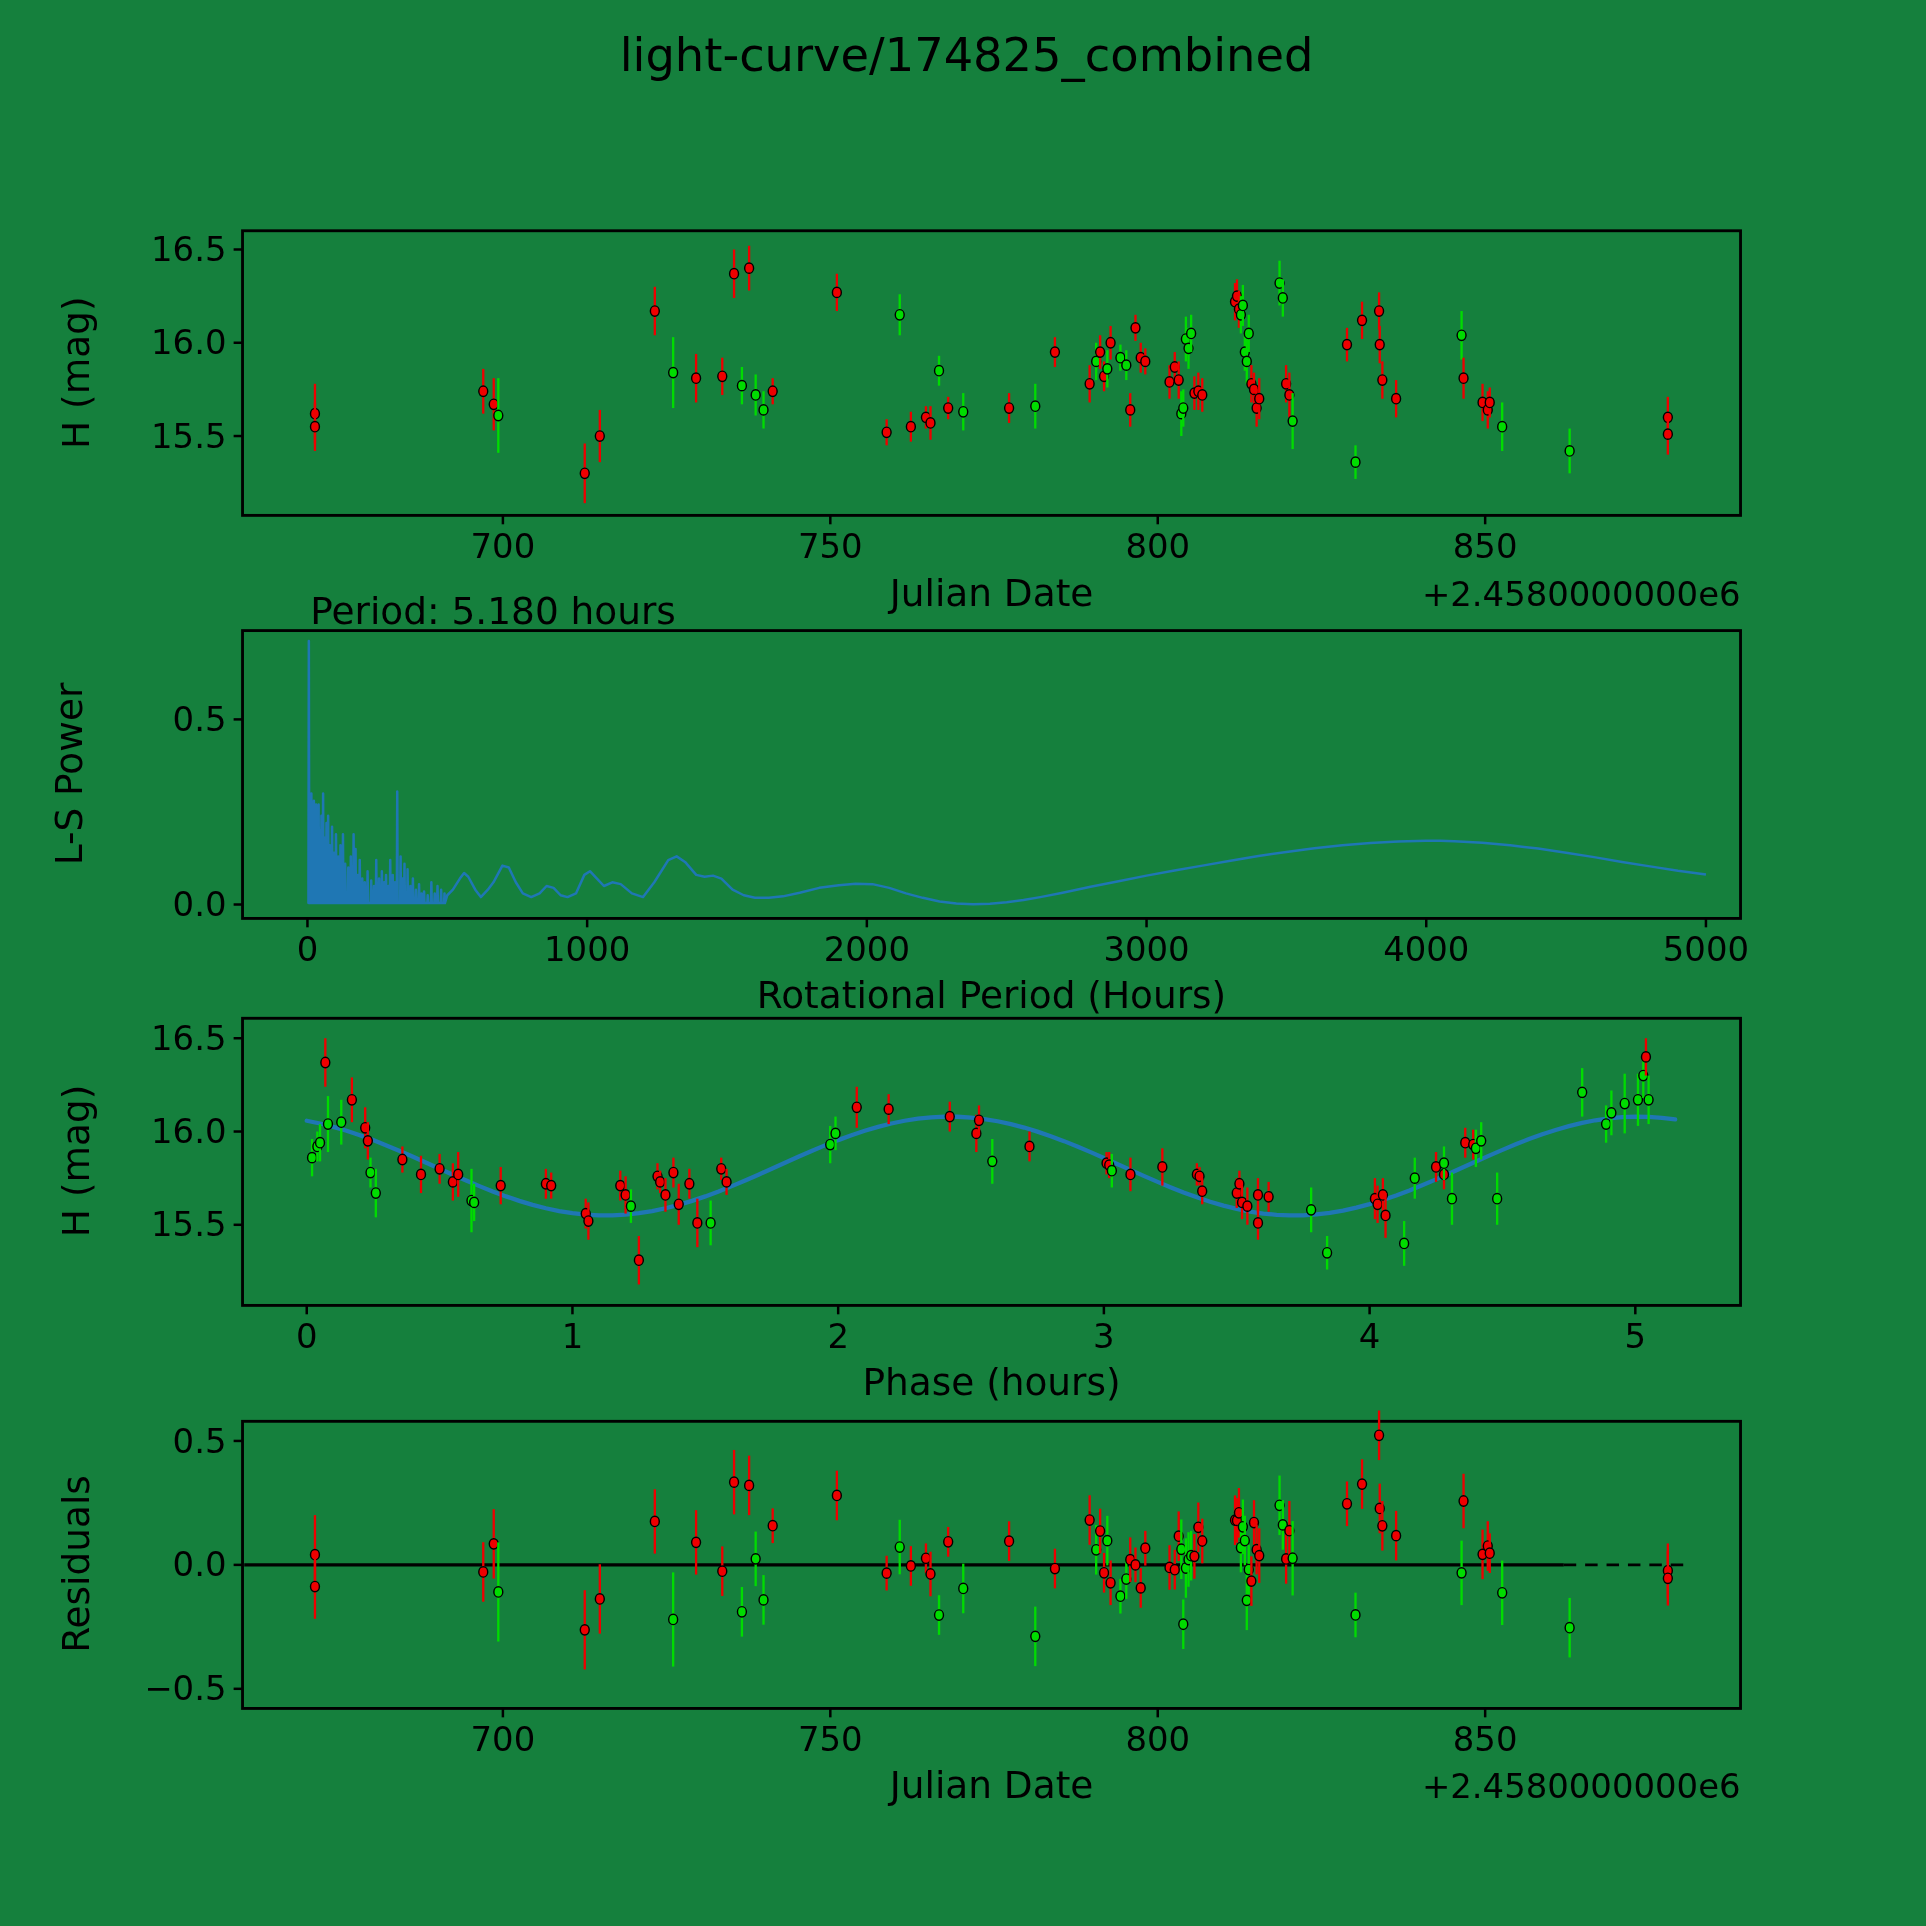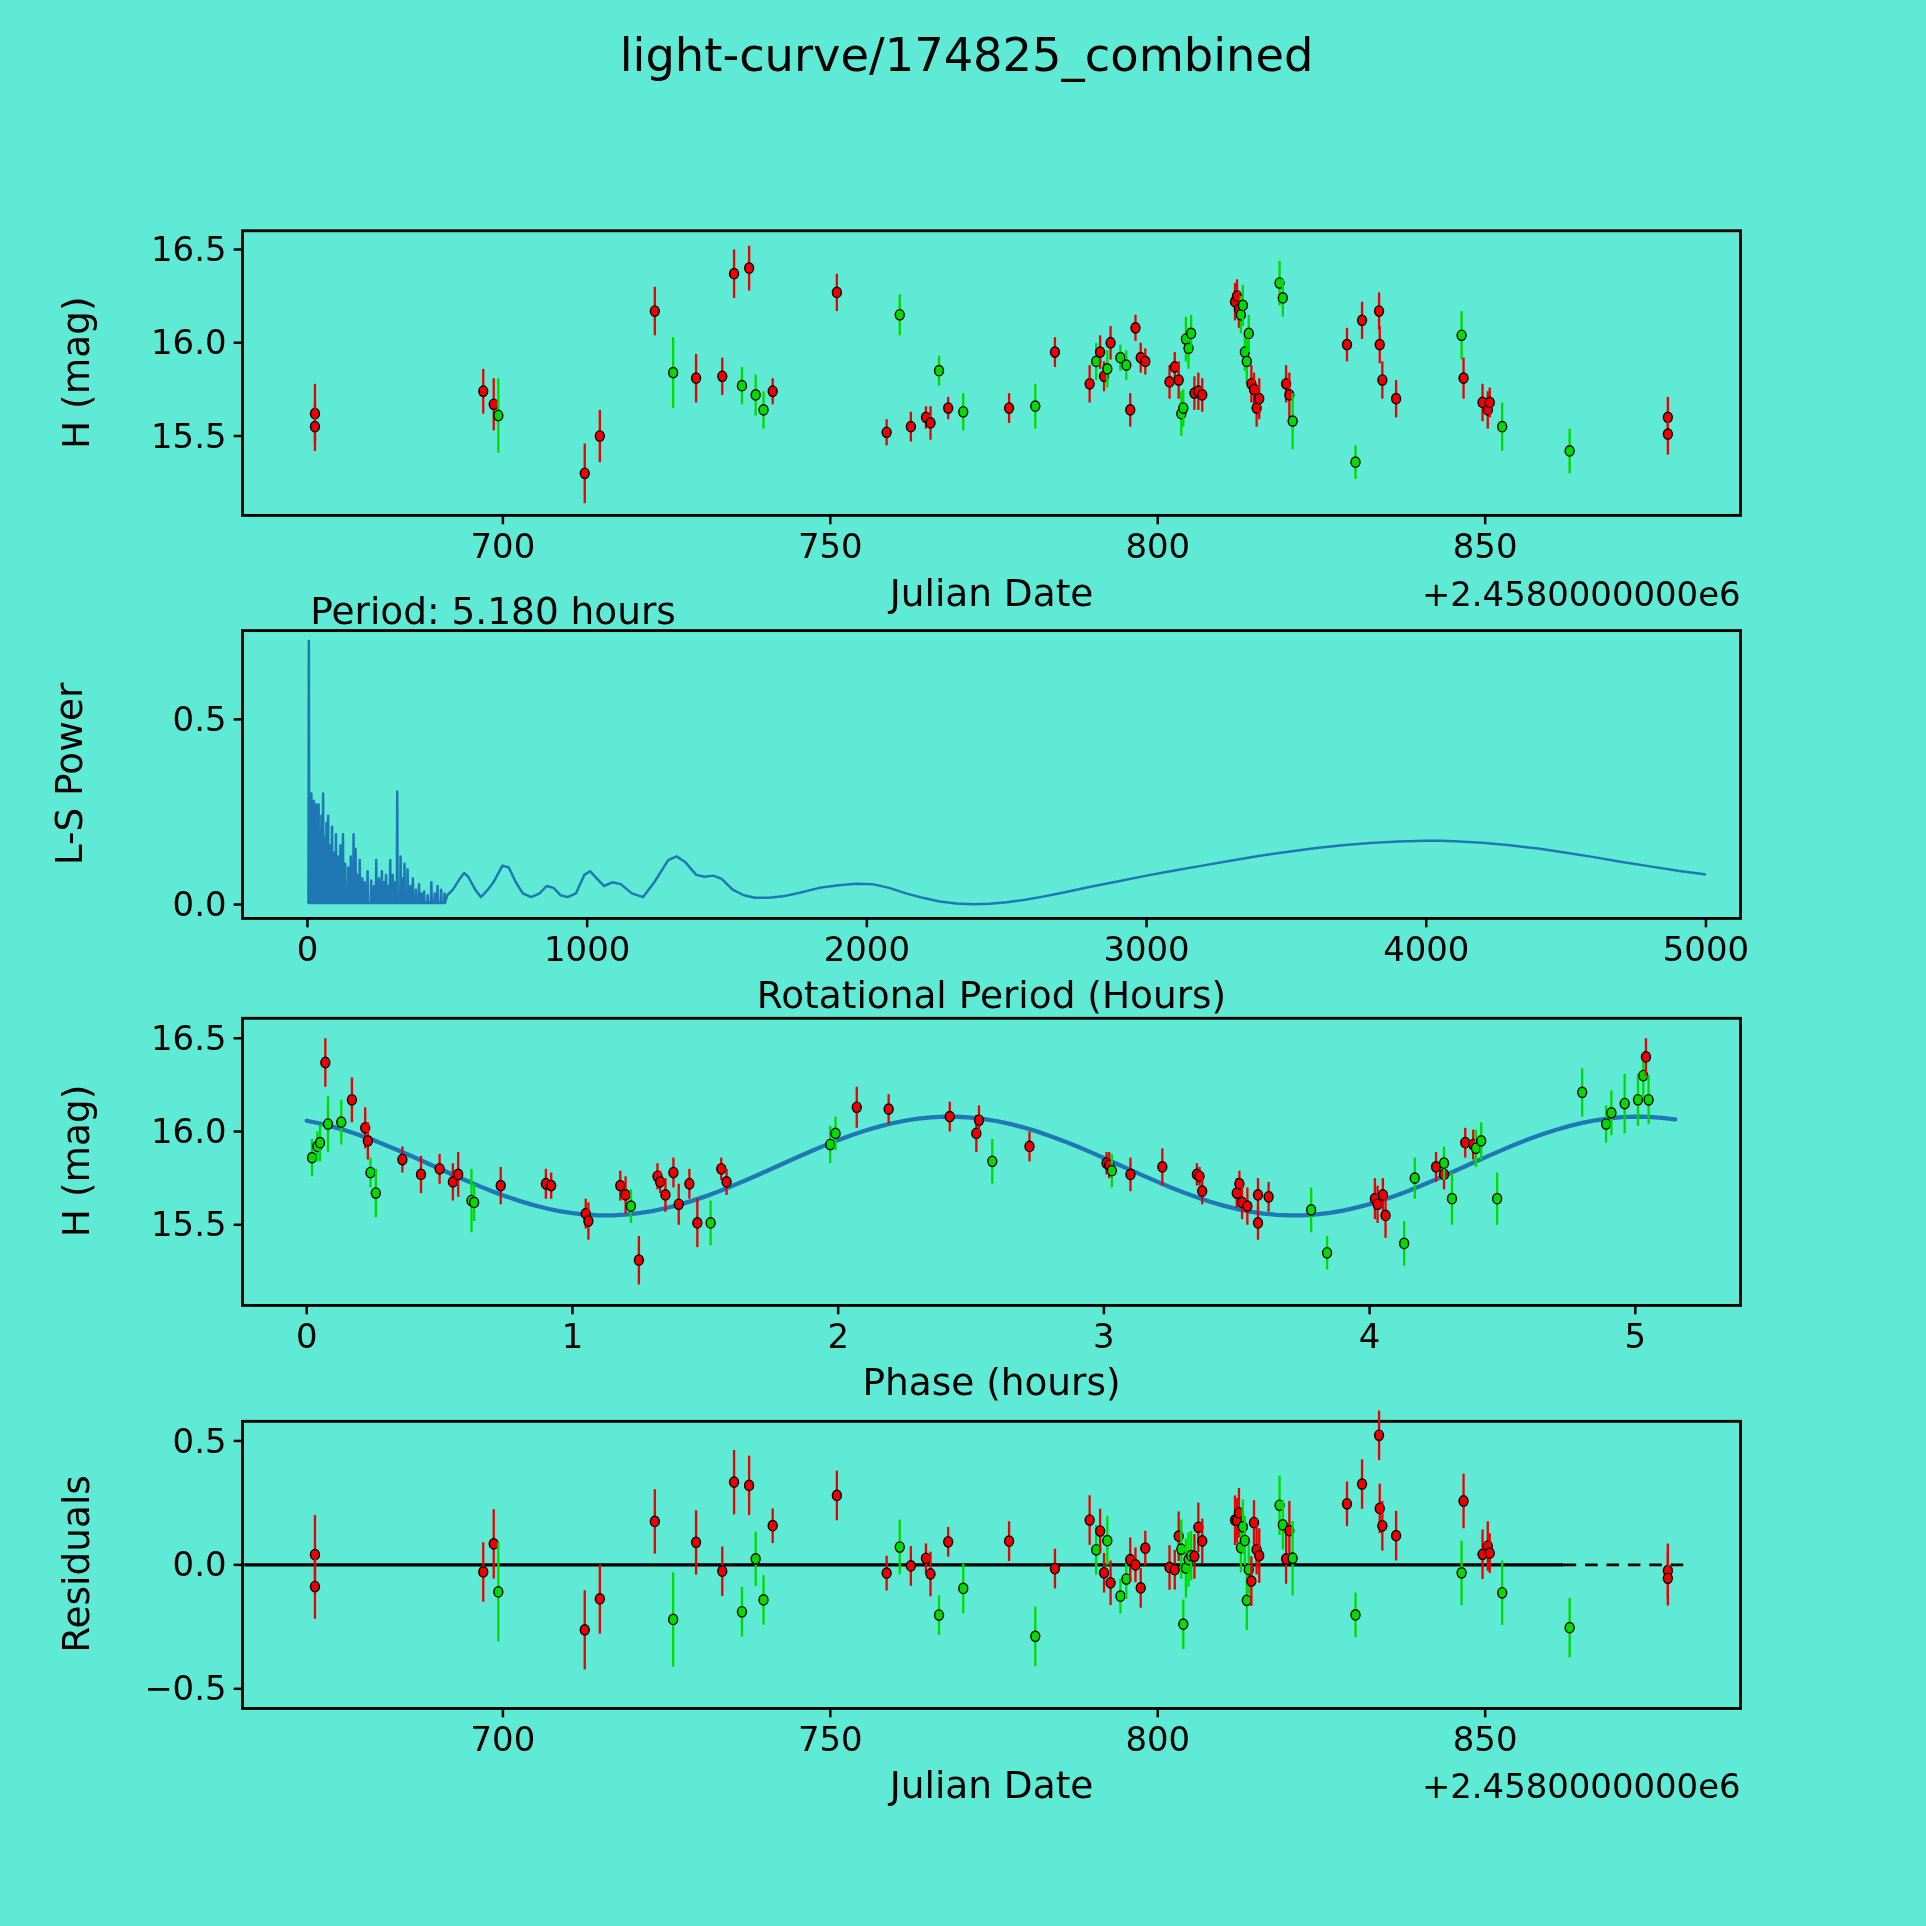--- a/index.html
+++ b/index.html
@@ -1,16 +1,16 @@
 <!DOCTYPE html>
 <html style="font-size:6.2px"><head>
 <meta charset="utf-8">
 <style>
   html,body{margin:0;padding:0;background:#fff}
-  .figure{position:relative;width:100vmin;height:100vmin;background:#5eead4;overflow:hidden}
+  .figure{position:relative;width:100vmin;height:100vmin;background:#15803d;overflow:hidden}
   .figure svg{position:absolute;inset:0;width:100%;height:100%}
   svg text{font-family:"DejaVu Sans", sans-serif;fill:#000000}
 </style>
 </head>
 <body>
 
 <div class="figure">
   <svg viewBox="0 0 1080 1080" preserveAspectRatio="xMidYMid meet">
 
     <text x="542" y="40" text-anchor="middle" font-size="26">light-curve/174825_combined</text>

